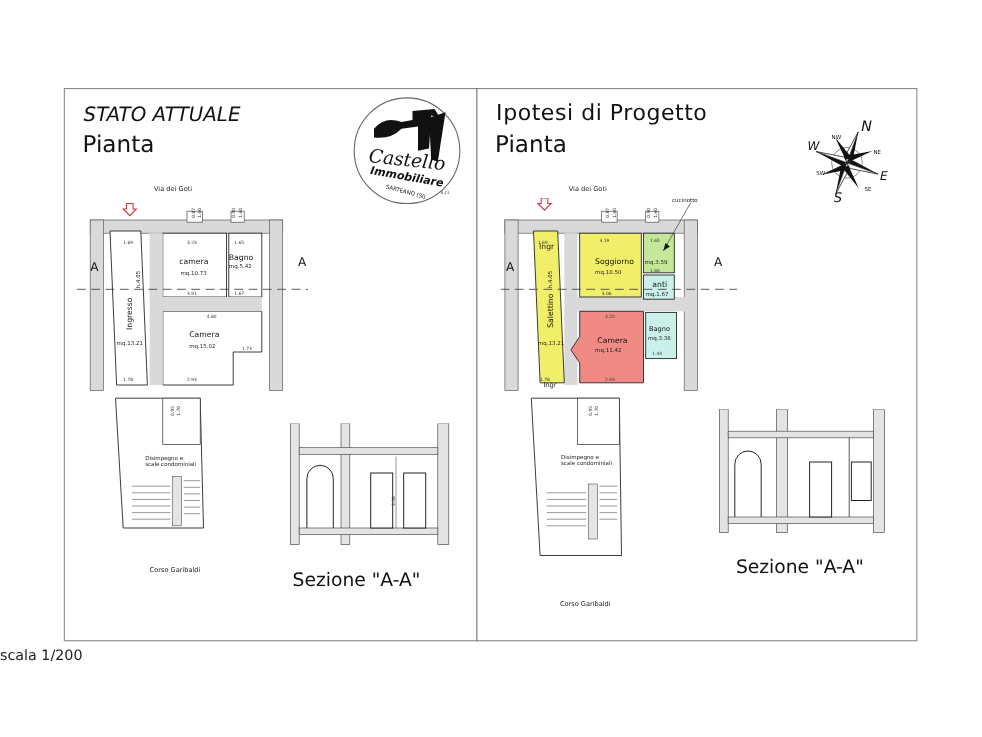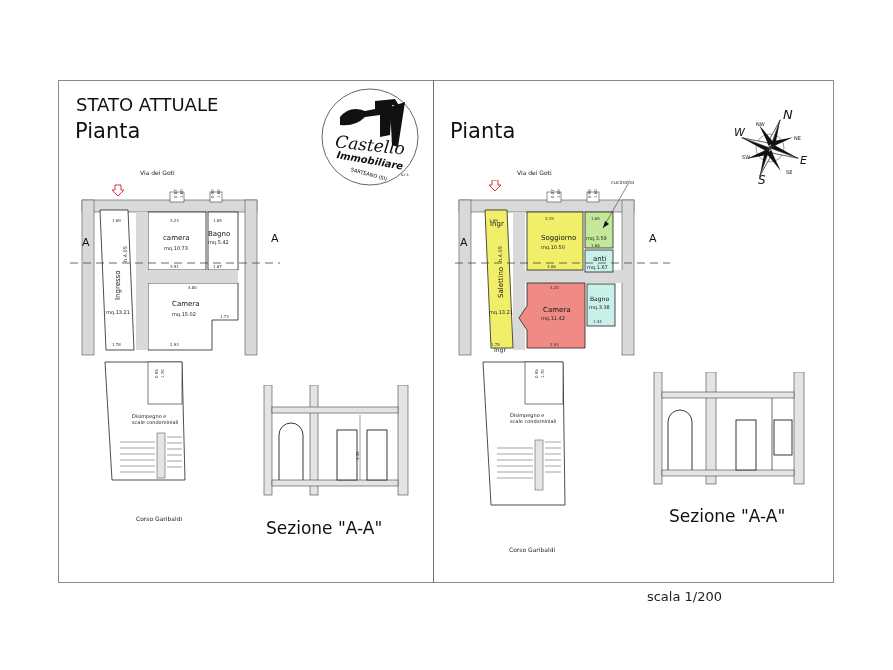--- a/index.html
+++ b/index.html
@@ -11,39 +11,40 @@
   .panel.right{left:434px;width:399px;}
   .title{position:absolute;font-size:18px;color:#111;white-space:nowrap;}
   .subtitle{position:absolute;font-size:21px;color:#111;white-space:nowrap;}
   .street{position:absolute;font-size:6px;color:#222;white-space:nowrap;}
   .plan-svg{position:absolute;}
   .room-label{font-size:7px;fill:#111;font-family:"DejaVu Sans","Liberation Sans",sans-serif;}
   .room-area{font-size:5px;fill:#222;font-family:"DejaVu Sans","Liberation Sans",sans-serif;}
   .dim{font-size:4px;fill:#333;font-family:"DejaVu Sans","Liberation Sans",sans-serif;}
   .axis-a{font-size:11px;fill:#111;font-family:"DejaVu Sans","Liberation Sans",sans-serif;}
   .section-title{position:absolute;font-size:17px;white-space:nowrap;color:#111;}
-  .scale{position:absolute;left:0;width:722px;top:589px;text-align:right;font-size:13px;color:#222;}
+  .scale{position:absolute;left:0;width:722px;top:589px;text-align:left;font-size:13px;color:#222;}
   .logo{position:absolute;left:320px;top:87px;width:100px;height:100px;}
   .compass{position:absolute;left:728px;top:104px;width:85px;height:85px;}
 </style>
 </head>
 <body>
 
 <div class="frame"></div>
 <div class="divider"></div>
 
 <div class="panel left">
-  <div class="title" style="left:17px;top:13px;">STATO ATTUALE</div>
+  <div class="title" style="left:17px;top:13px;font-style:italic;">STATO ATTUALE</div>
   <div class="subtitle" style="left:16px;top:38px;">Pianta</div>
   <div class="street" style="left:81px;top:88px;">Via dei Goti</div>
   <div class="street" style="left:77px;top:434px;">Corso Garibaldi</div>
   <div class="section-title" style="left:207px;top:437px;">Sezione "A-A"</div>
 </div>
 
 <div class="panel right">
+  <div class="title" style="left:17px;top:9px;font-size:20px;letter-spacing:0.5px;">Ipotesi di Progetto</div>
   <div class="subtitle" style="left:16px;top:38px;">Pianta</div>
   <div class="street" style="left:83px;top:88px;">Via dei Goti</div>
   <div class="street" style="left:75px;top:465px;">Corso Garibaldi</div>
   <div class="section-title" style="left:235px;top:425px;">Sezione "A-A"</div>
 </div>
 
 <svg class="plan-svg" style="left:60px;top:180px;" width="230" height="350" viewBox="0 0 230 350">
 
   <rect x="22" y="20" width="175" height="12" fill="#d9d9d9" stroke="#555" stroke-width="0.6"></rect>
   <rect x="22" y="20" width="12" height="155" fill="#d9d9d9" stroke="#555" stroke-width="0.6"></rect>

